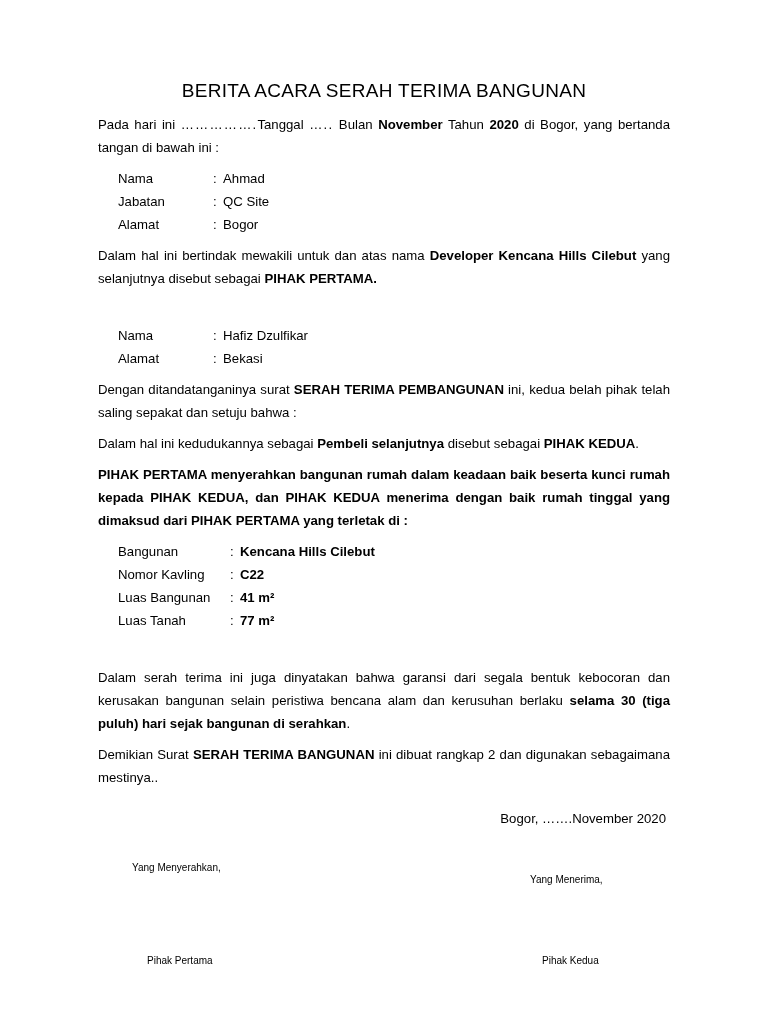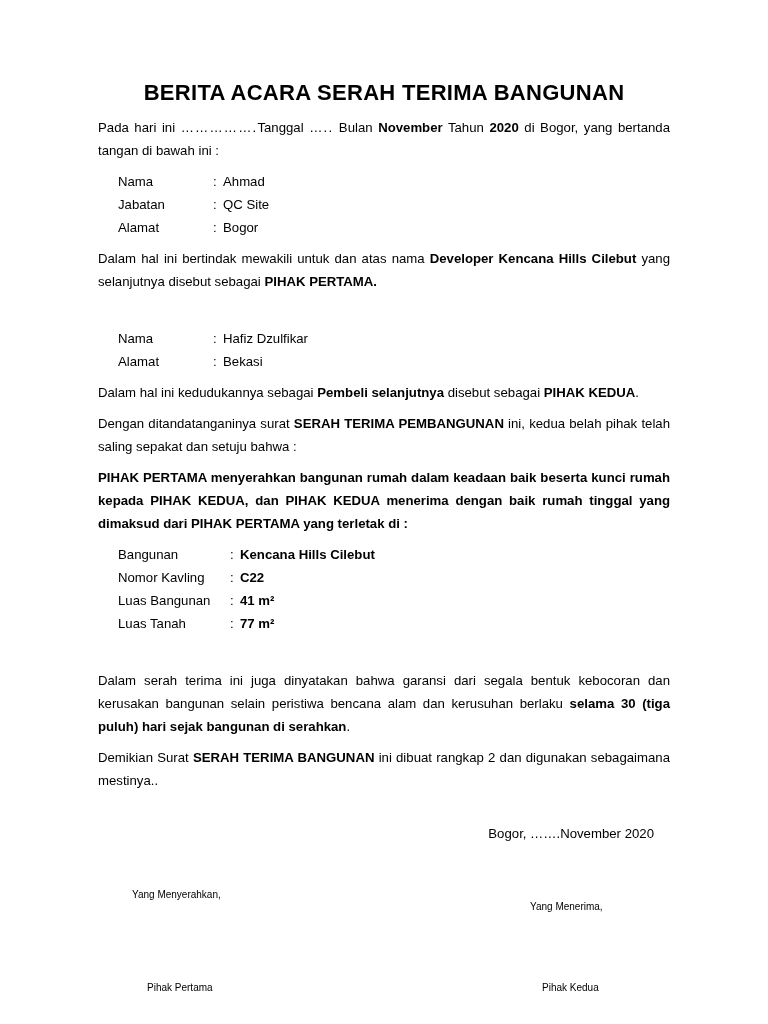--- a/index.html
+++ b/index.html
@@ -20,22 +20,22 @@
     height: 1024px;
     background: #ffffff;
   }
   .content {
     position: absolute;
     left: 90px;
     top: 80px;
     width: 588px;
   }
   .doc-title {
-    font-size: 22px;
-    font-weight: bold;
+    font-size: 19px;
+    font-weight: normal;
     text-align: center;
     letter-spacing: 0.3px;
     margin: 0 0 10px 0;
     line-height: 1.2;
   }
   .doc-number {
     font-size: 13.2px;
     font-weight: bold;
     text-align: center;
     margin: 0 0 8px 0;
@@ -79,21 +79,21 @@
     flex: 0 0 112px;
   }
   .spacer-10 { height: 10px; }
   .spacer-26 { height: 26px; }
   .dots {
     letter-spacing: 1.2px;
   }
   .date-line {
     font-size: 13.2px;
     line-height: 23px;
-    margin: 12px;
+    margin: 0;
     text-align: right;
     padding-right: 12px;
   }
   .sign-row {
     position: relative;
     height: 23px;
     font-size: 10px;
     line-height: 23px;
     text-decoration: underline;
   }
@@ -140,23 +140,23 @@
         <span class="field-sep">:</span>
         <span class="field-value">Hafiz Dzulfikar</span>
       </li>
       <li class="field-row">
         <span class="field-label">Alamat</span>
         <span class="field-sep">:</span>
         <span class="field-value">Bekasi</span>
       </li>
     </ul>
 
+    <p class="body-text"><span>Dengan ditandatanganinya surat </span><b>SERAH TERIMA PEMBANGUNAN</b><span> ini, kedua belah pihak telah saling sepakat dan setuju bahwa :</span></p>
+
     <p class="body-text"><span>Dalam hal ini kedudukannya   sebagai </span><b>Pembeli selanjutnya</b><span> disebut sebagai </span><b>PIHAK KEDUA</b><span>.</span></p>
-
-    <p class="body-text"><span>Dengan ditandatanganinya surat </span><b>SERAH TERIMA PEMBANGUNAN</b><span> ini, kedua belah pihak telah saling sepakat dan setuju bahwa :</span></p>
 
     <p class="body-text b">PIHAK PERTAMA menyerahkan bangunan rumah dalam keadaan baik beserta kunci rumah kepada PIHAK KEDUA, dan PIHAK KEDUA menerima dengan baik rumah tinggal yang dimaksud dari PIHAK PERTAMA yang terletak di :</p>
 
     <ul class="field-list prop">
       <li class="field-row">
         <span class="field-label">Bangunan</span>
         <span class="field-sep">:</span>
         <span class="field-value b">Kencana Hills Cilebut</span>
       </li>
       <li class="field-row">

